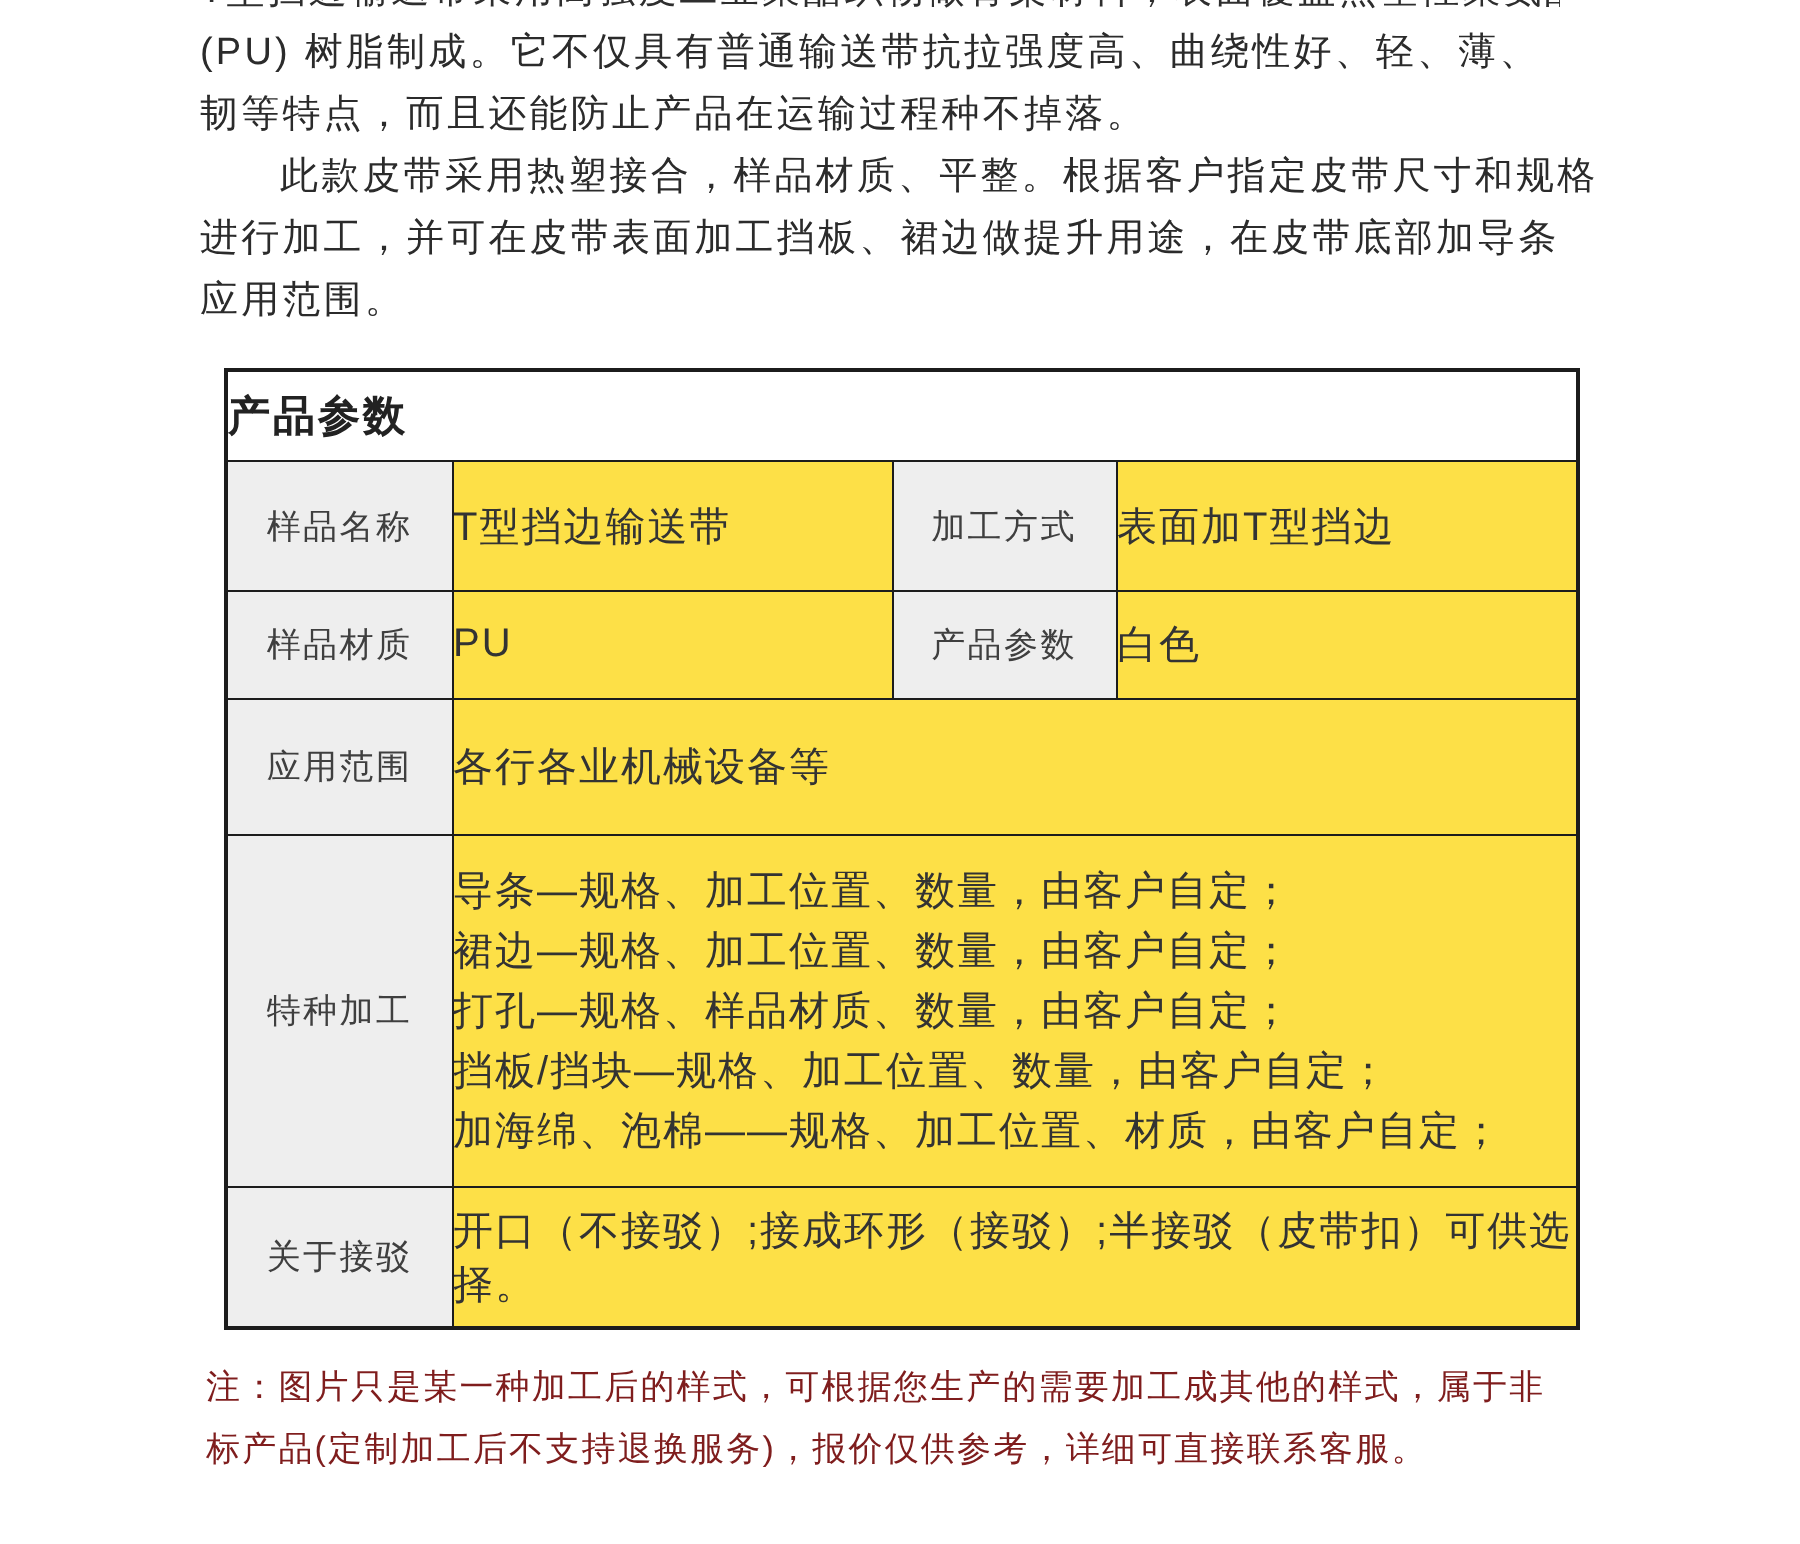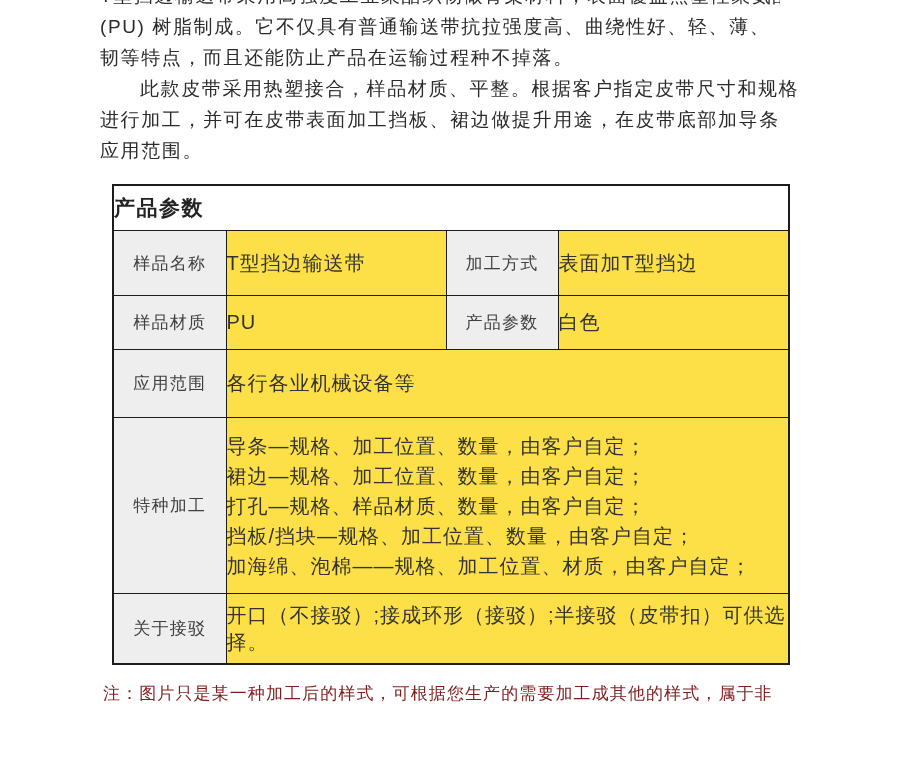--- a/index.html
+++ b/index.html
@@ -168,15 +168,16 @@
       </tr>
       <tr class="r5">
         <td class="label">关于接驳</td>
         <td class="value" colspan="3">开口（不接驳）;接成环形（接驳）;半接驳（皮带扣）可供选择。</td>
       </tr>
     </tbody>
   </table>
 
   <div class="note">
     <div class="note-line">注：图片只是某一种加工后的样式，可根据您生产的需要加工成其他的样式，属于非</div>
+    <div class="note-line">标产品(定制加工后不支持退换服务)，报价仅供参考，详细可直接联系客服。</div>
   </div>
 
 </div>
 
 </body></html>

